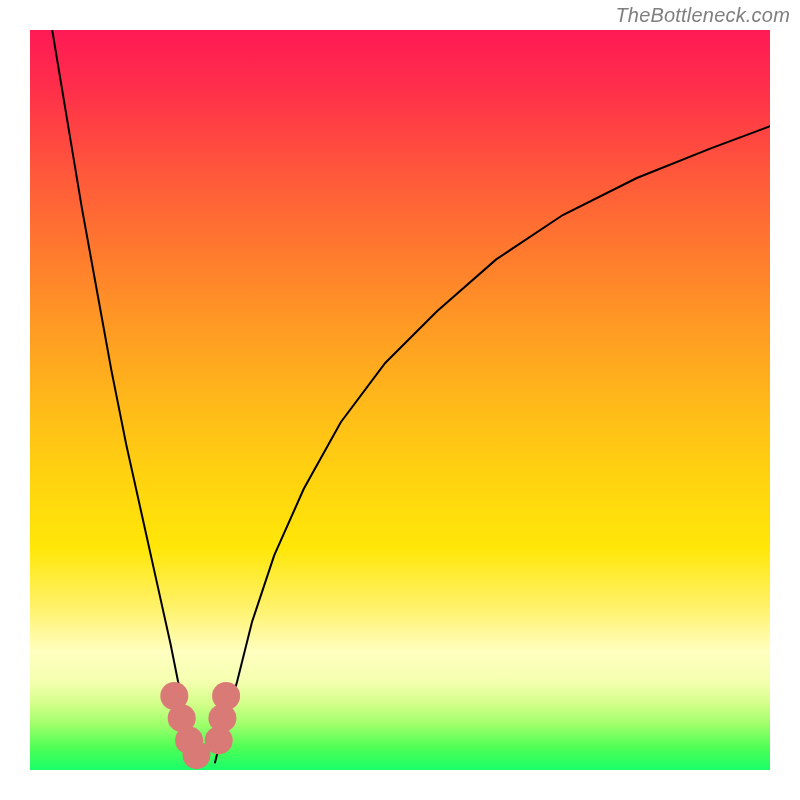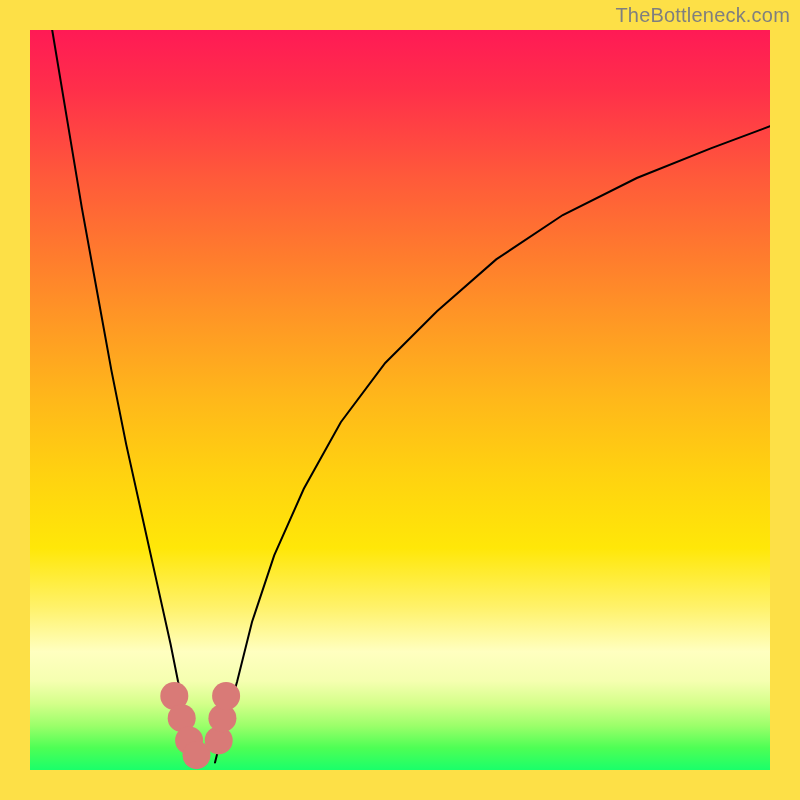--- a/index.html
+++ b/index.html
@@ -7,21 +7,22 @@
     padding: 0;
     width: 800px;
     height: 800px;
     overflow: hidden;
     background: #000;
     font-family: Arial, Helvetica, sans-serif;
   }
   .frame {
     position: absolute;
     inset: 0;
-    background: #fde047;
+    background: #ffffff;
+    font-style: italic;
   }
   .plot-area {
     position: absolute;
     left: 30px;
     top: 30px;
     width: 740px;
     height: 740px;
     overflow: hidden;
   }
   .gradient-bg {

